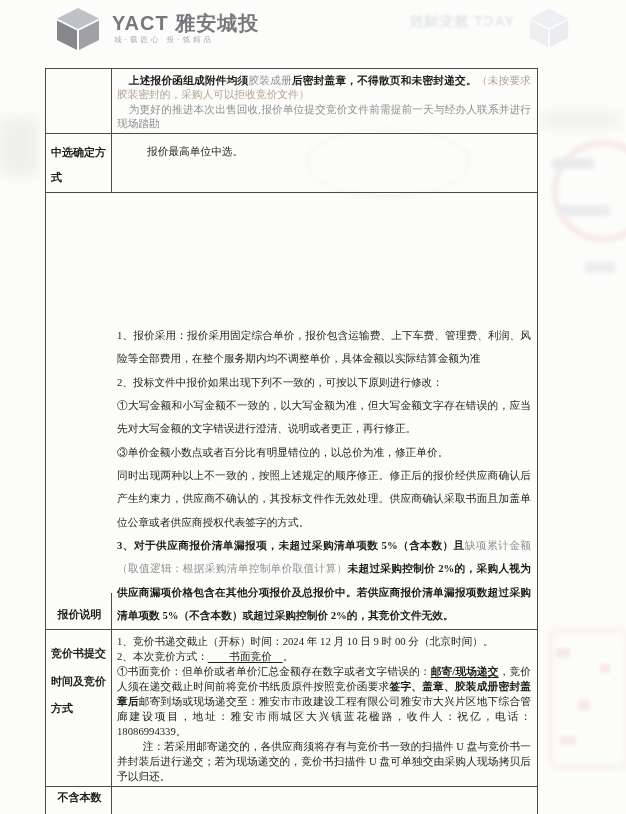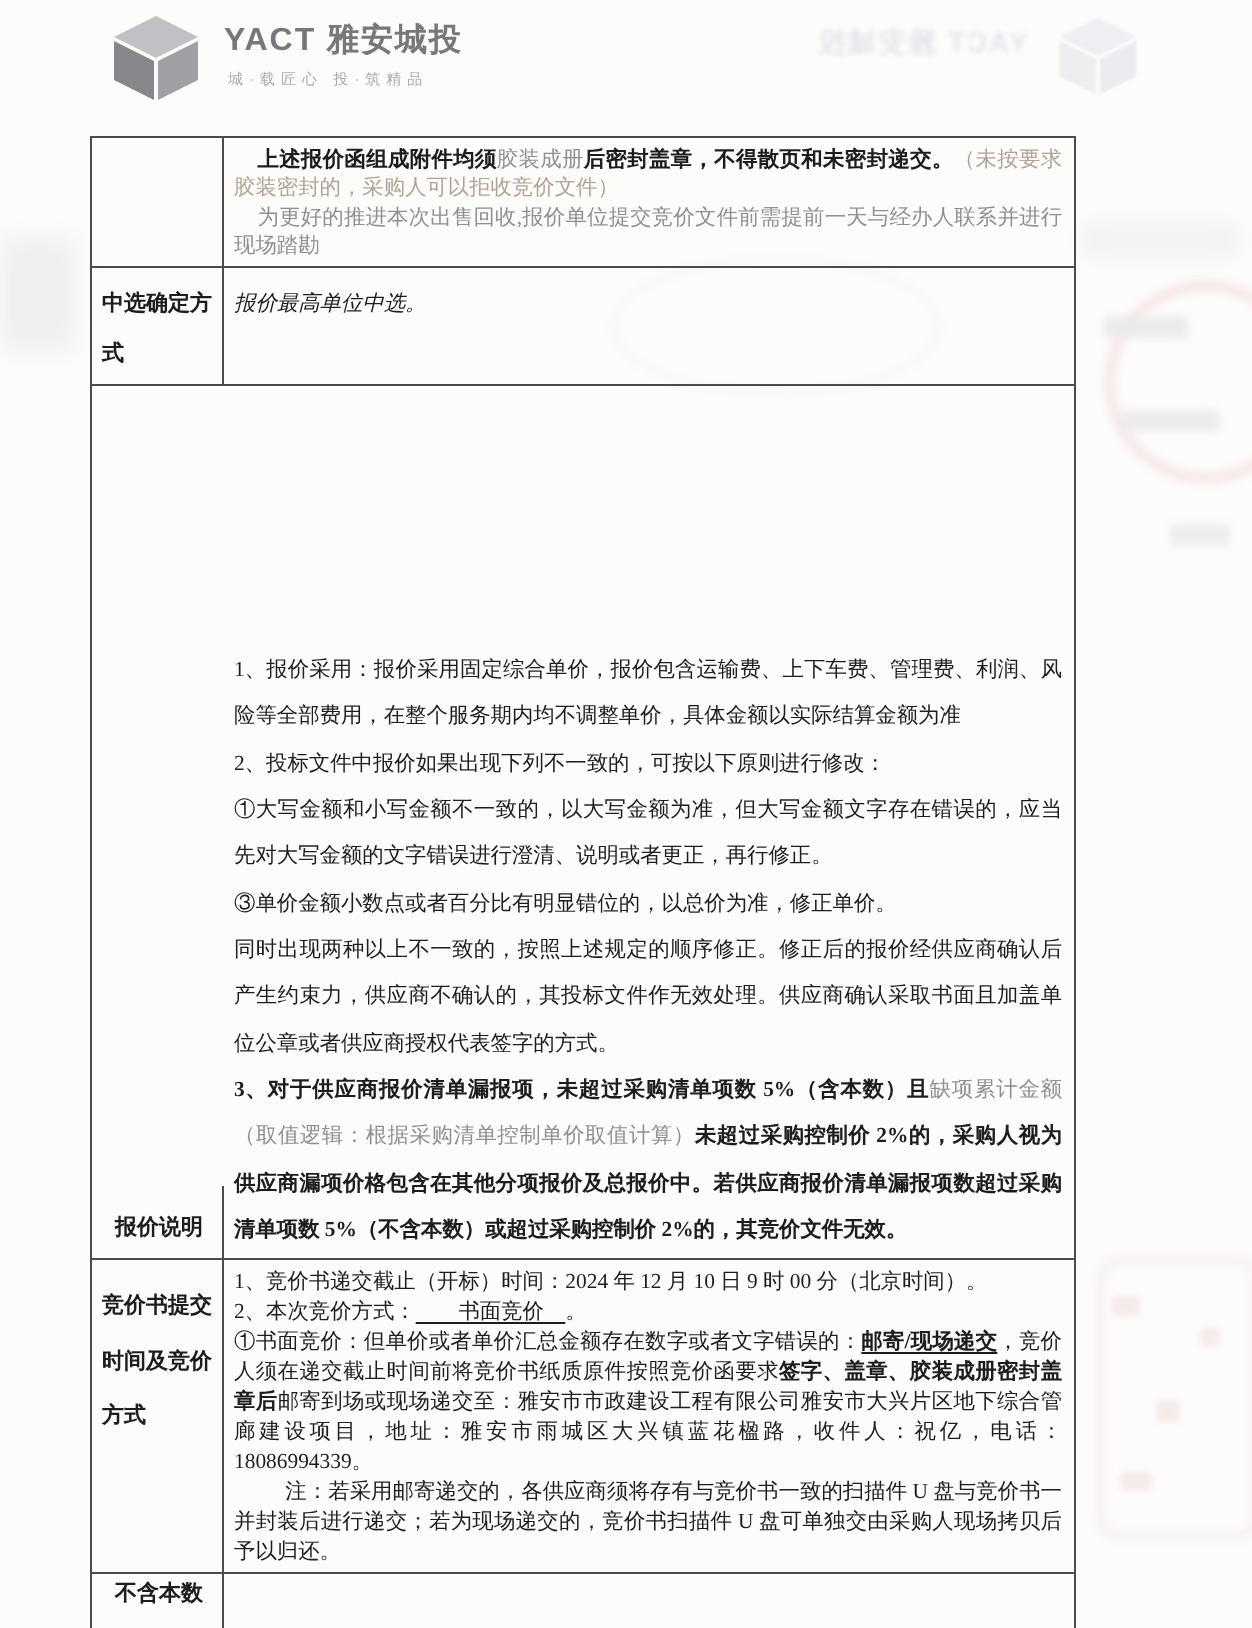--- a/index.html
+++ b/index.html
@@ -16,21 +16,21 @@
     width:626px;height:814px;position:relative;overflow:hidden;
     background:var(--page-bg);
     font-family:"Liberation Serif","DejaVu Serif",serif;
   }
   
   .logo-wrap{position:absolute;left:54px;top:5px;width:300px;height:48px;}
   .logo-cube{position:absolute;left:0;top:0;}
   .brand-text{
     position:absolute;left:58px;top:5px;white-space:nowrap;
     font-family:"Liberation Sans",sans-serif;font-weight:bold;
-    font-size:16px;letter-spacing:1px;color:var(--brand-gray);
+    font-size:20px;letter-spacing:1px;color:var(--brand-gray);
   }
   .brand-tagline{
     position:absolute;left:60px;top:30px;white-space:nowrap;
     font-family:"Liberation Sans",sans-serif;
     font-size:7.5px;letter-spacing:3px;color:#a9abae;
   }
   
   .bt{pointer-events:none;}
   .bt-logo{position:absolute;top:6px;right:55px;opacity:.12;transform:scaleX(-1);filter:blur(.6px);}
   .bt-brand{
@@ -74,22 +74,22 @@
   .ind1{text-indent:1.1em;}
   .ind2{text-indent:2.4em;}
   span.b{font-weight:bold;}
   span.g{color:var(--text-gray);}
   span.w{color:var(--text-warm-gray);}
   span.u{text-decoration:underline;text-underline-offset:2px;}
   span.bu{font-weight:bold;text-decoration:underline;text-underline-offset:2px;}
   
   [data-row-id="seal-requirement"]{min-height:62px;}
   [data-row-id="seal-requirement"] .content{line-height:1.35;padding-top:4px;}
-  [data-row-id="selection-method"]{min-height:57px;}
-  [data-row-id="selection-method"] .content{padding-top:11px;font-style:italic;}
+  [data-row-id="selection-method"]{min-height:57px;gap:30px;}
+  [data-row-id="selection-method"] .content{padding-top:11px;}
   [data-row-id="quote-notes"]{min-height:437px;align-items:flex-end;}
   [data-row-id="quote-notes"] .content{line-height:2.18;padding-top:5px;}
   [data-row-id="quote-notes"] .label{text-align:center;padding-top:9px;}
   [data-row-id="submission"]{min-height:152px;}
   [data-row-id="submission"] .content{line-height:1.4;padding-top:4px;}
   [data-row-id="submission"] .label{padding-top:10px;line-height:2.5;}
   [data-row-id="payment"]{min-height:21px;}
   [data-row-id="payment"] .label{text-align:center;padding-top:3px;line-height:1.4;}
   [data-row-id="payment"] .content{line-height:1.5;padding-top:4px;margin-top:36px;}
 </style>

